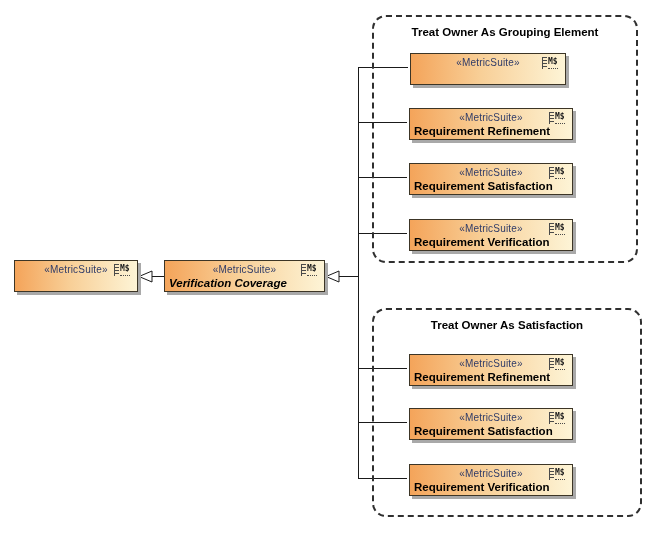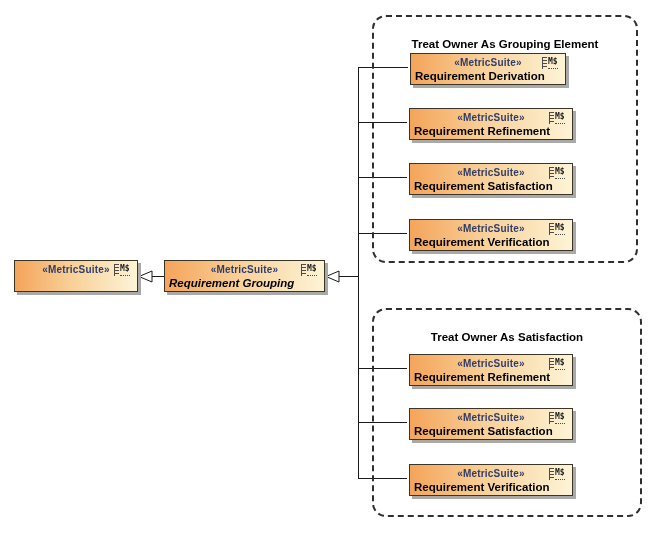--- a/index.html
+++ b/index.html
@@ -14,21 +14,21 @@
   .arrow{position:absolute;z-index:2;}
   
   .node{
     position:absolute;height:32px;z-index:3;box-sizing:border-box;
     border:1px solid #3c3526;
     background:linear-gradient(to right,#f4a45a 0%,#f8cf97 45%,#fdf4d6 100%);
     box-shadow:3px 3px 0 #a9a9a9;
   }
   .stereo{
     text-align:center;font-size:10px;line-height:14px;margin-top:2px;
-    color:#303c68;font-weight:bold;letter-spacing:0.2px;
+    color:#303c68;font-weight:normal;letter-spacing:0.2px;
   }
   .nm{
     font-size:11.5px;font-weight:bold;color:#000;line-height:13px;
     padding-left:4px;white-space:nowrap;
   }
   .nm.italic{font-style:italic;}
   
   .ms-icon{position:absolute;top:3px;right:4px;width:19px;height:14px;display:flex;align-items:flex-start;}
   .ms-icon .ruler{
     width:4px;height:12px;margin-right:1px;border-left:1px solid #4a4a4a;
@@ -37,21 +37,21 @@
   .ms-icon b{
     font-family:"DejaVu Sans Mono",monospace;font-size:8px;font-weight:bold;
     color:#222;line-height:10px;border-bottom:1px dotted #4a4a4a;padding-bottom:1px;
   }
   
   .group{
     position:absolute;z-index:2;box-sizing:border-box;
     border:2px dashed #2f2f2f;border-radius:14px;background:transparent;
   }
   .gtitle{
-    text-align:center;font-size:11.5px;font-weight:bold;color:#000;margin-top:21px;
+    text-align:center;font-size:11.5px;font-weight:bold;color:#000;margin-top:9px;
   }
   .gnode{position:absolute;}
 </style>
 </head>
 <body>
 
 <div class="canvas">
 
   <svg class="arrow" style="left:138px;top:270px" width="15" height="13">
     <polygon points="1,6.5 14,1 14,12" fill="#ffffff" stroke="#1a1a1a" stroke-width="1"></polygon>
@@ -76,33 +76,32 @@
   <div class="node" style="left:14px;top:260px;width:124px">
     <div class="stereo">«MetricSuite»</div>
     <span class="ms-icon">
         <i class="ruler"></i>
         <b>M$</b>
       </span>
   </div>
 
   <div class="node" style="left:164px;top:260px;width:161px">
     <div class="stereo">«MetricSuite»</div>
-    <div class="nm italic">Requirement Grouping</div>
+    <div class="nm italic">Verification Coverage</div>
     <span class="ms-icon">
         <i class="ruler"></i>
         <b>M$</b>
       </span>
   </div>
 
   <div class="group" style="left:372px;top:15px;width:266px;height:248px">
     <div class="gtitle">Treat Owner As Grouping Element</div>
 
     <div class="node gnode" style="left:36px;top:36px;width:156px">
       <div class="stereo">«MetricSuite»</div>
-      <div class="nm">Requirement Derivation</div>
       <span class="ms-icon">
           <i class="ruler"></i>
           <b>M$</b>
         </span>
     </div>
 
     <div class="node gnode" style="left:35px;top:91px;width:164px">
       <div class="stereo">«MetricSuite»</div>
       <div class="nm">Requirement Refinement</div>
       <span class="ms-icon">

